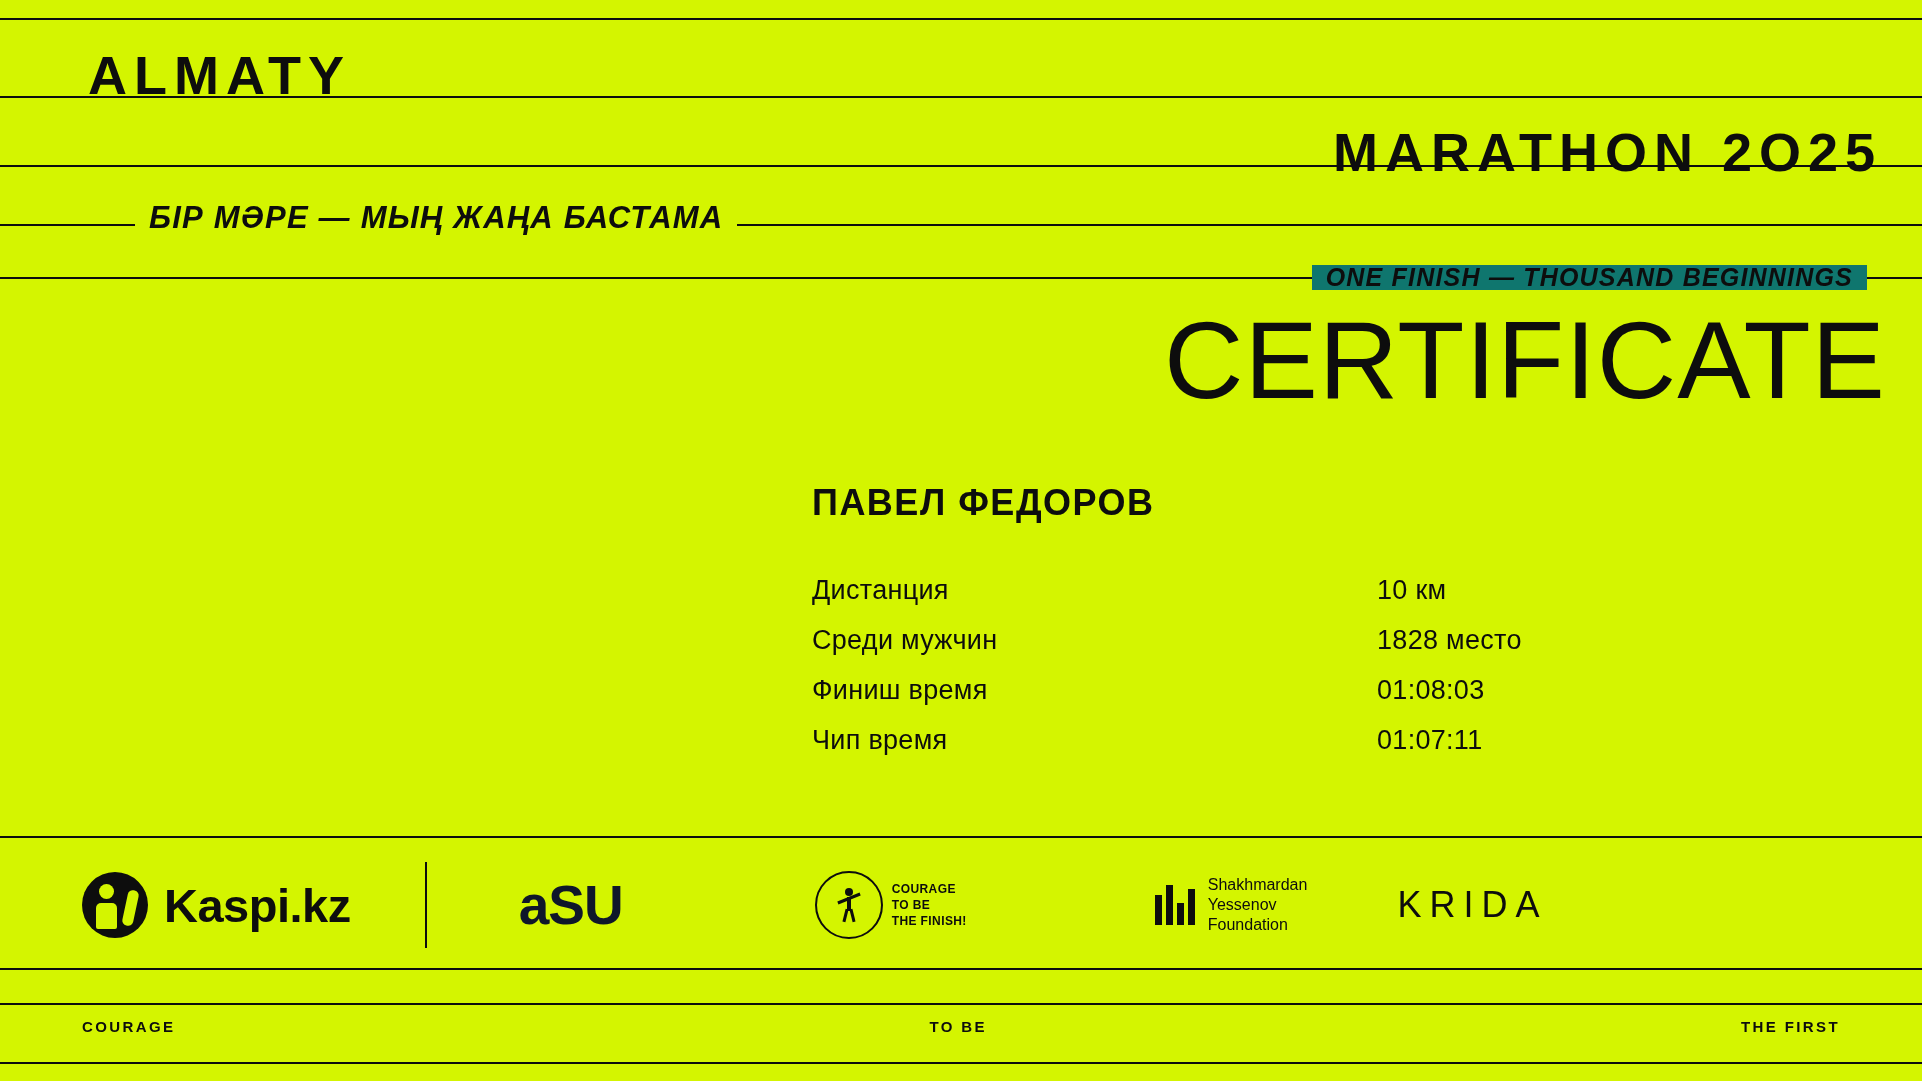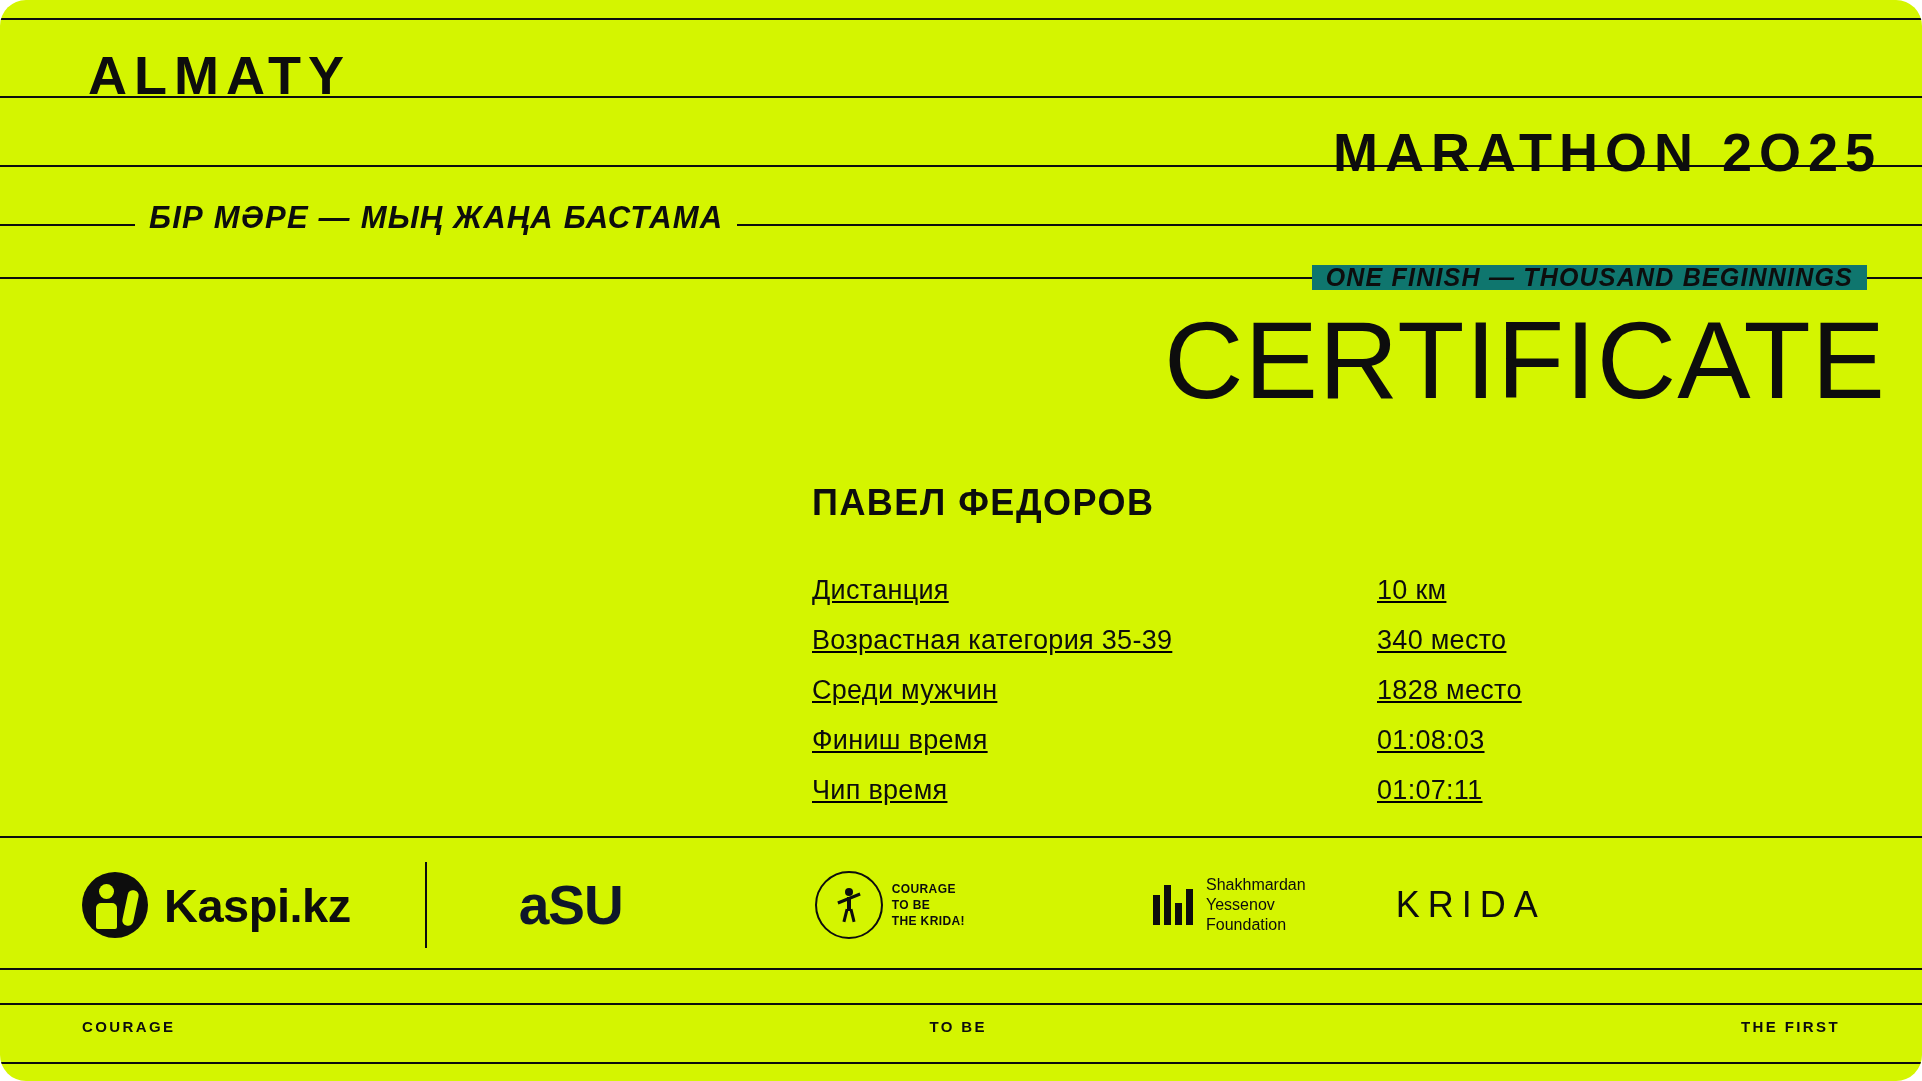--- a/index.html
+++ b/index.html
@@ -11,21 +11,20 @@
   body {
     font-family: "Liberation Sans", sans-serif;
   }
   .cert {
     position: relative;
     width: 1922px;
     height: 1081px;
     background: #d4f500;
     overflow: hidden;
     box-sizing: border-box;
-    border-radius: 26px;
   }
   
   .hline {
     position: absolute;
     left: 0;
     width: 1922px;
     height: 2px;
     background: #0d0d0d;
   }
 
@@ -108,21 +107,20 @@
     line-height: 1;
     white-space: nowrap;
   }
 
   
   .results {
     position: absolute;
     left: 812px;
     top: 575px;
     width: 820px;
-    text-decoration: underline;
   }
   .result-row {
     display: flex;
     align-items: baseline;
     height: 50px;
   }
   .result-label {
     width: 565px;
     font-size: 27px;
     color: #0d0d0d;
@@ -339,24 +337,20 @@
   <div class="slogan-en">ONE FINISH — THOUSAND BEGINNINGS</div>
 
   <div class="cert-title">CERTIFICATE</div>
 
   <div class="athlete-name">ПАВЕЛ ФЕДОРОВ</div>
 
   <div class="results">
     <div class="result-row">
       <div class="result-label">Дистанция</div>
       <div class="result-value">10 км</div>
-    </div>
-    <div class="result-row">
-      <div class="result-label">Возрастная категория 35-39</div>
-      <div class="result-value">340 место</div>
     </div>
     <div class="result-row">
       <div class="result-label">Среди мужчин</div>
       <div class="result-value">1828 место</div>
     </div>
     <div class="result-row">
       <div class="result-label">Финиш время</div>
       <div class="result-value">01:08:03</div>
     </div>
     <div class="result-row">
@@ -384,21 +378,21 @@
           <span class="head"></span>
           <span class="arm"></span>
           <span class="body"></span>
           <span class="leg1"></span>
           <span class="leg2"></span>
         </div>
       </div>
       <div class="courage-lines">
         <div>COURAGE</div>
         <div>TO BE</div>
-        <div>THE KRIDA!</div>
+        <div>THE FINISH!</div>
       </div>
     </div>
 
     <div class="sp sp-shakh">
       <div class="shakh-mark">
         <i style="height:30px;"></i>
         <i style="height:40px;"></i>
         <i style="height:22px;"></i>
         <i style="height:36px;"></i>
       </div>

